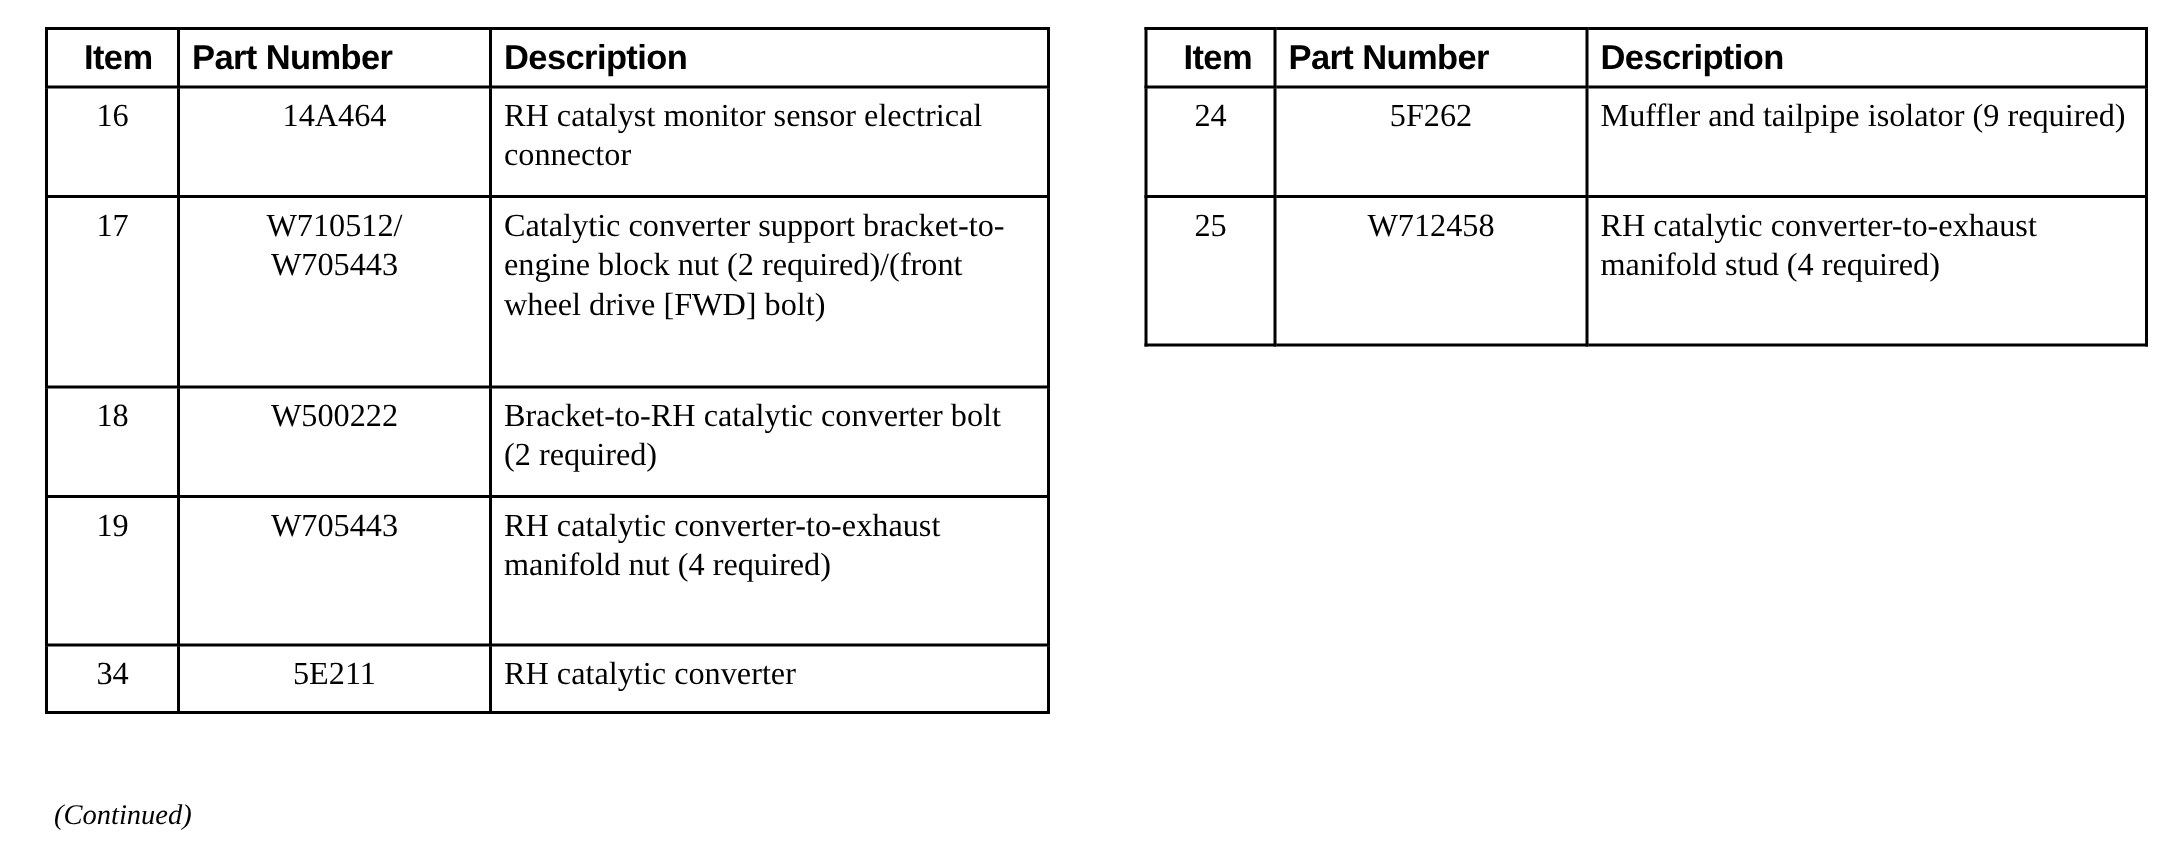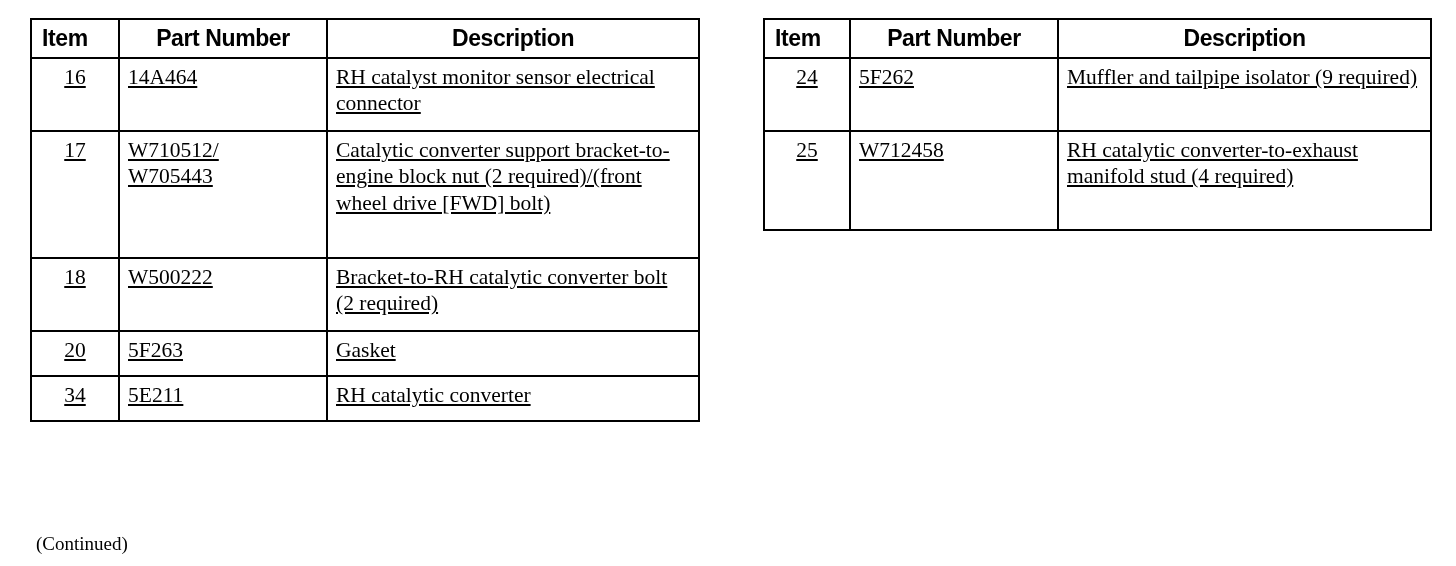--- a/index.html
+++ b/index.html
@@ -38,42 +38,41 @@
   }
 
   
   .parts-table thead th {
     font-family: "Liberation Sans", "DejaVu Sans", sans-serif;
     font-weight: bold;
     font-size: 23px;
     line-height: 1.05;
     letter-spacing: -0.4px;
     padding: 6px 8px 7px 8px;
-    text-align: center;
+    text-align: left;
     vertical-align: middle;
     white-space: nowrap;
   }
   .parts-table thead th.col-item {
     text-align: left;
-    padding-left: 10px;
+    padding-left: 24px;
   }
 
   
   .parts-table tbody td {
     font-family: "Liberation Serif", "DejaVu Serif", serif;
     font-size: 21.5px;
-    text-decoration: underline;
   }
   .parts-table tbody td.cell-item {
     text-align: center;
     padding-left: 4px;
     padding-right: 4px;
   }
   .parts-table tbody td.cell-part {
-    text-align: left;
+    text-align: center;
     white-space: pre-line;
   }
   .parts-table tbody td.cell-desc {
     text-align: left;
     border-radius: 14px;
   }
 
   
   #table-left {
     left: 30px;
@@ -101,20 +100,21 @@
   .rh-4 td { height: 112px; }
 
   .continued-note {
     position: absolute;
     left: 36px;
     top: 534px;
     font-family: "Liberation Serif", "DejaVu Serif", serif;
     font-size: 19px;
     line-height: 1;
     white-space: nowrap;
+    font-style: italic;
   }
 </style>
 </head>
 <body>
 
 <div class="page">
 
   <table class="parts-table" id="table-left">
     <colgroup>
       <col class="col-item">
@@ -138,24 +138,24 @@
         <td class="cell-item">17</td>
         <td class="cell-part">W710512/
 W705443</td>
         <td class="cell-desc">Catalytic converter support bracket-to-engine block nut (2 required)/(front wheel drive [FWD] bolt)</td>
       </tr>
       <tr class="rh-2">
         <td class="cell-item">18</td>
         <td class="cell-part">W500222</td>
         <td class="cell-desc">Bracket-to-RH catalytic converter bolt (2 required)</td>
       </tr>
-      <tr class="rh-1">
-        <td class="cell-item">20</td>
-        <td class="cell-part">5F263</td>
-        <td class="cell-desc">Gasket</td>
+      <tr class="rh-3">
+        <td class="cell-item">19</td>
+        <td class="cell-part">W705443</td>
+        <td class="cell-desc">RH catalytic converter-to-exhaust manifold nut (4 required)</td>
       </tr>
       <tr class="rh-1">
         <td class="cell-item">34</td>
         <td class="cell-part">5E211</td>
         <td class="cell-desc">RH catalytic converter</td>
       </tr>
     </tbody>
   </table>
 
   <table class="parts-table" id="table-right">

